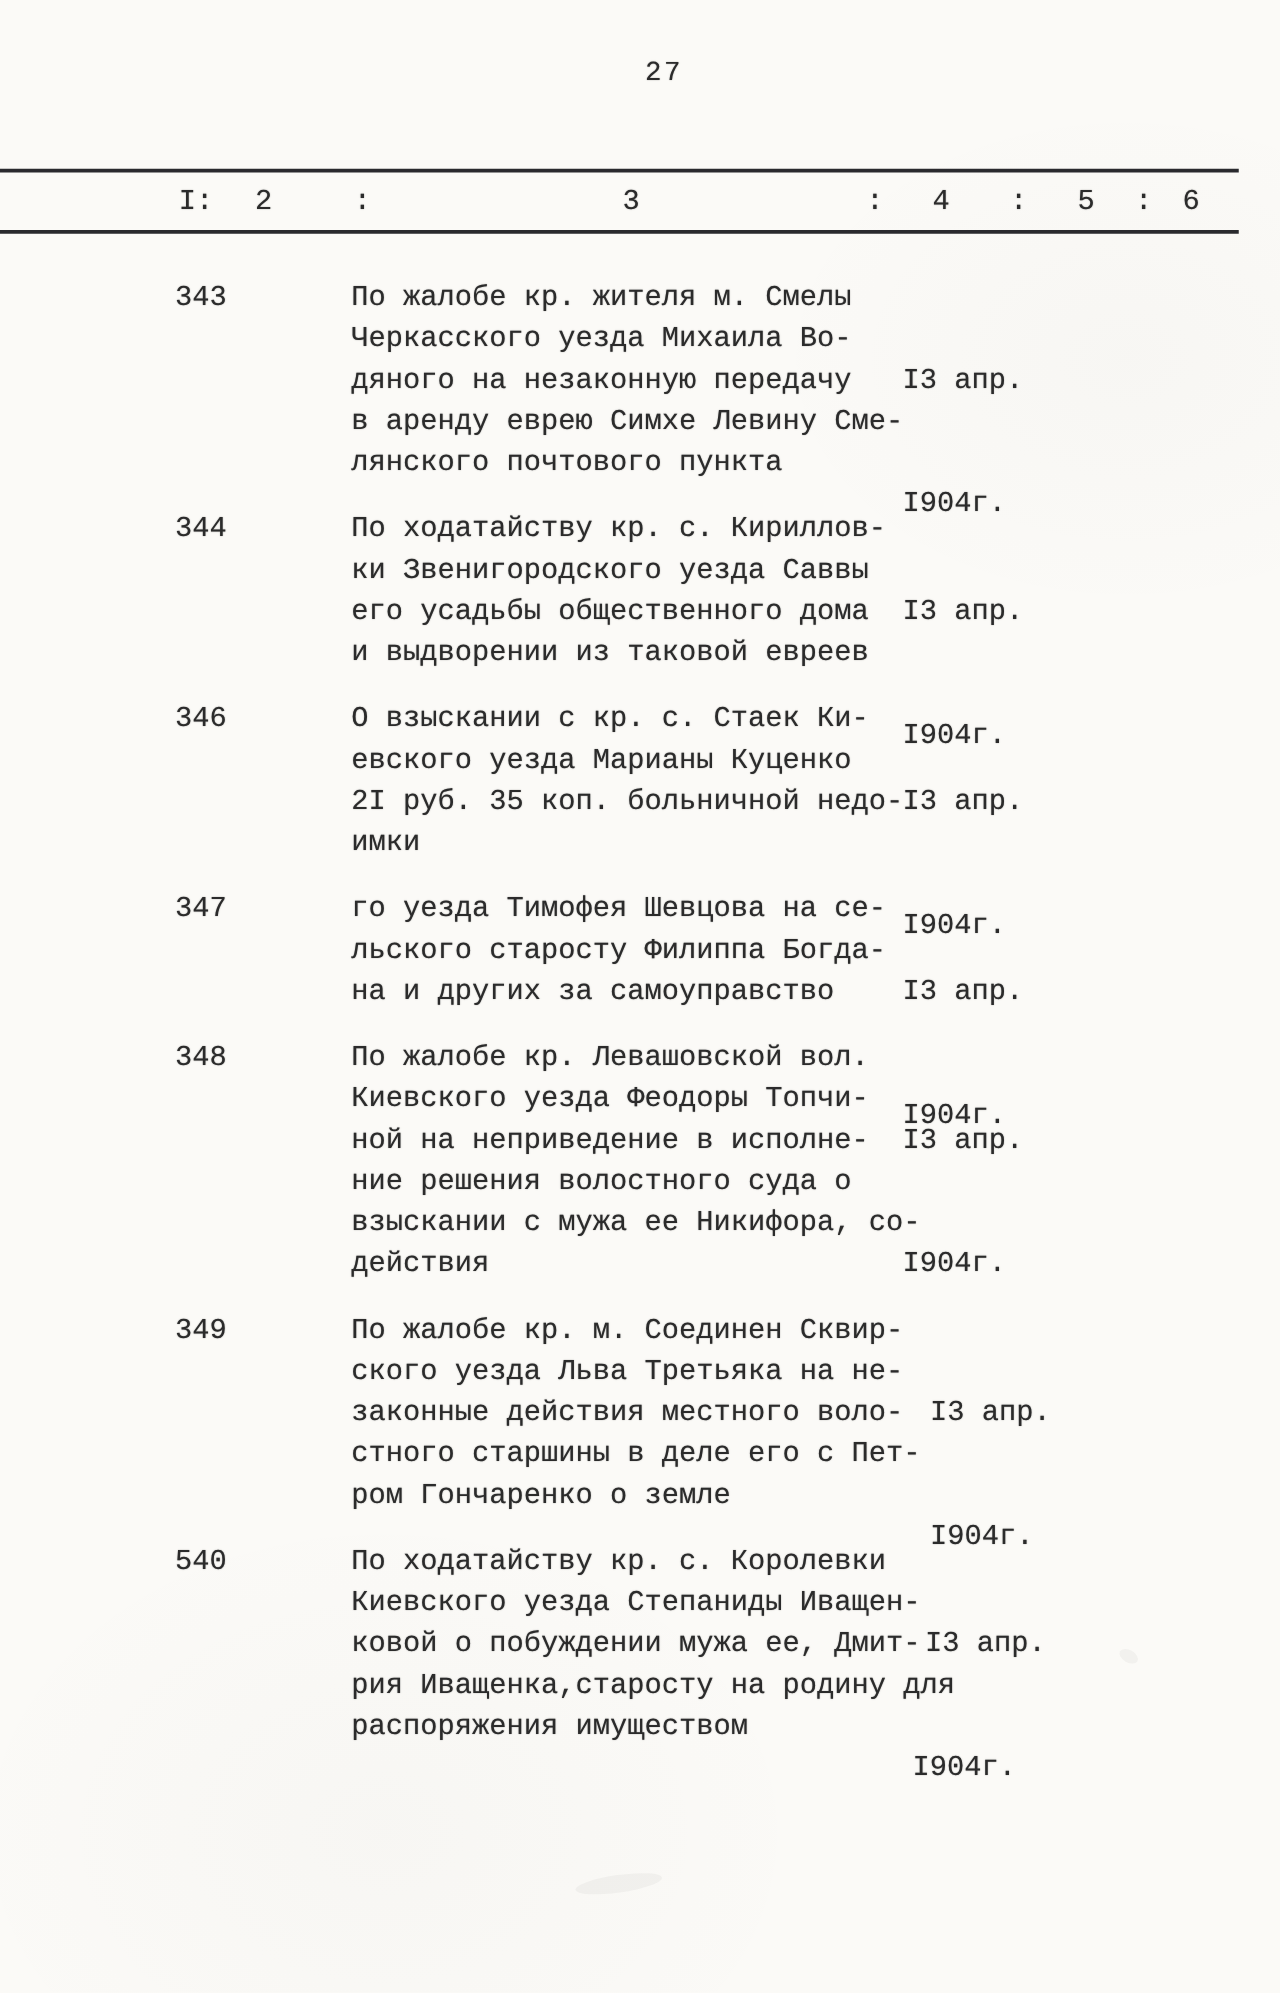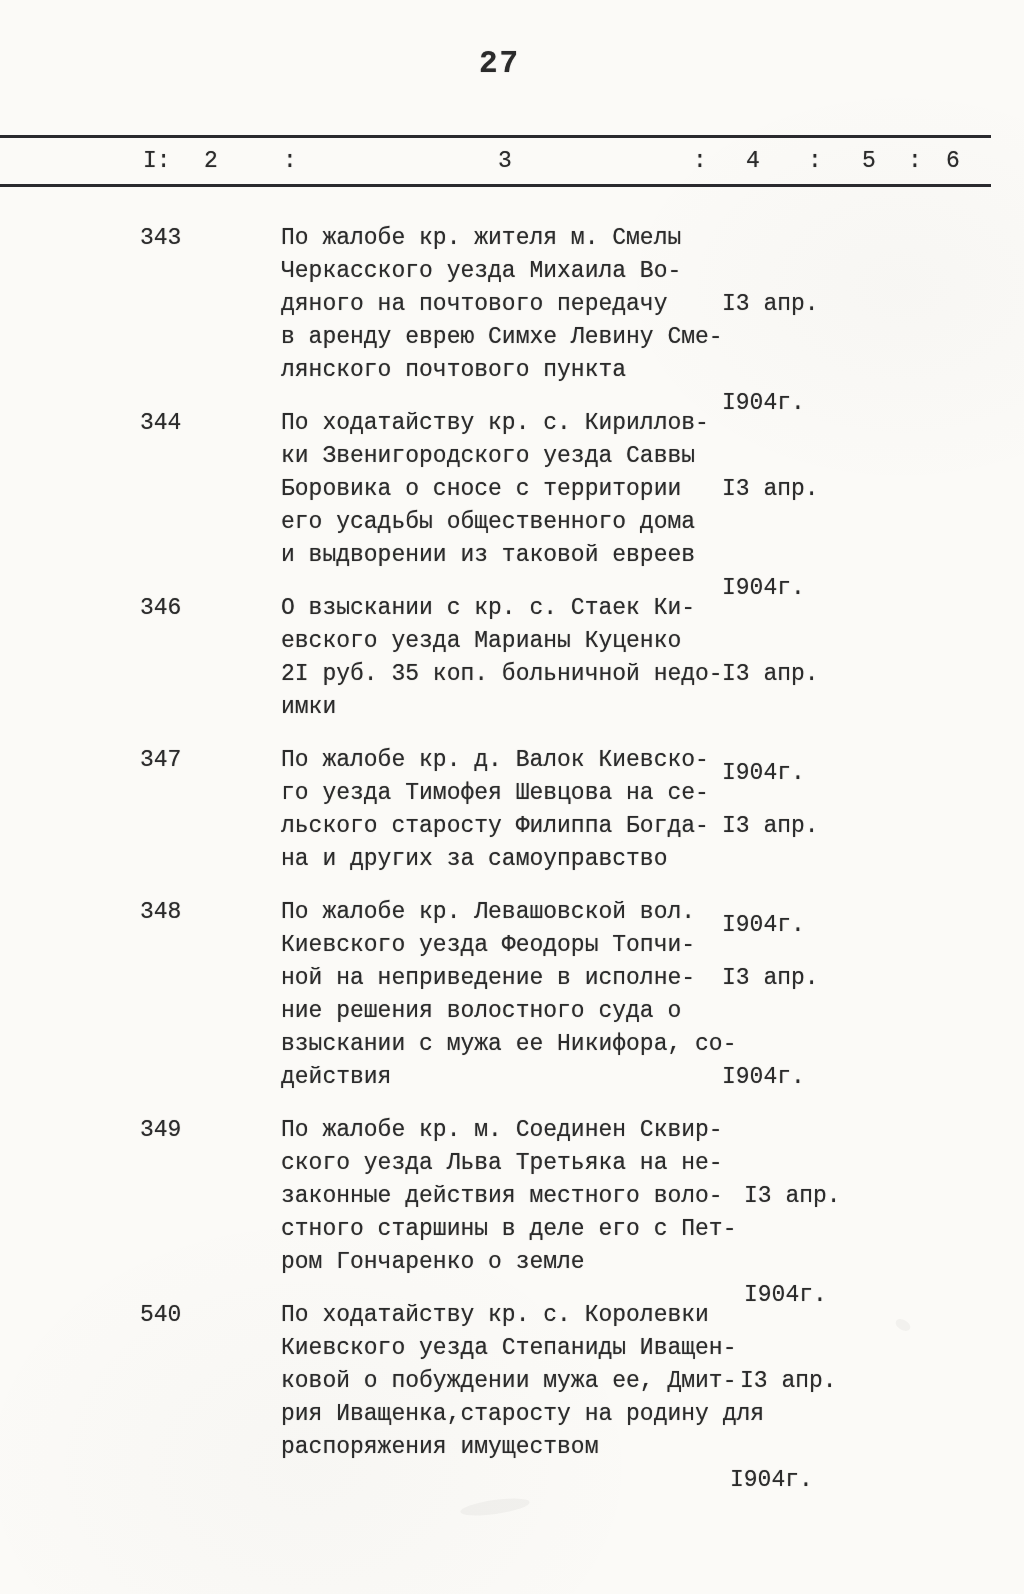--- a/index.html
+++ b/index.html
@@ -9,22 +9,22 @@
       radial-gradient(ellipse 420px 300px at 88% 18%, rgba(60,60,55,0.02), transparent 70%),
       radial-gradient(ellipse 500px 380px at 30% 92%, rgba(60,60,55,0.02), transparent 70%),
       #fbfaf7;
     font-family:"Liberation Mono","DejaVu Sans Mono",monospace;
     color:#2b2b2b;
     position:relative;
     overflow:hidden;
   }
   .ink { text-shadow:0 0 1px rgba(43,43,43,0.55); }
   .pageno {
-    position:absolute; top:46px; left:479px;
-    font-size:31px; letter-spacing:2px;font-weight:bold;
+    position:absolute; top:46px; left:516px;
+    font-size:22px; letter-spacing:2px;
   }
   .thead {
     position:absolute; top:135px; left:0; width:991px; height:46px;
     border-top:3px solid #2a2a2e;
     border-bottom:3px solid #2a2a2e;
   }
   .thead span { position:absolute; top:8px; font-size:23px; line-height:30px; }
   .thead span:nth-child(1)  { left:143px; }
   .thead span:nth-child(2)  { left:204px; }
   .thead span:nth-child(3)  { left:283px; }
@@ -69,36 +69,35 @@
   <span class="ink">6</span>
 </div>
 
 <div class="entries">
 
   <div class="row">
     <div class="num ink">343</div>
     <div class="desc">
       <div class="ln ink">По жалобе кр. жителя м. Смелы</div>
       <div class="ln ink">Черкасского уезда Михаила Во-</div>
-      <div class="ln ink">дяного на почтового передачу</div>
+      <div class="ln ink">дяного на незаконную передачу</div>
       <div class="ln ink">в аренду еврею Симхе Левину Сме-</div>
       <div class="ln ink">лянского почтового пункта</div>
     </div>
     <div class="date">
       <div class="ln ink">I3 апр.</div>
       <div class="ln ink">I904г.</div>
     </div>
   </div>
 
   <div class="row">
     <div class="num ink">344</div>
     <div class="desc">
       <div class="ln ink">По ходатайству кр. с. Кириллов-</div>
       <div class="ln ink">ки Звенигородского уезда Саввы</div>
-      <div class="ln ink">Боровика о сносе с территории</div>
       <div class="ln ink">его усадьбы общественного дома</div>
       <div class="ln ink">и выдворении из таковой евреев</div>
     </div>
     <div class="date">
       <div class="ln ink">I3 апр.</div>
       <div class="ln ink">I904г.</div>
     </div>
   </div>
 
   <div class="row">
@@ -111,21 +110,20 @@
     </div>
     <div class="date">
       <div class="ln ink">I3 апр.</div>
       <div class="ln ink">I904г.</div>
     </div>
   </div>
 
   <div class="row">
     <div class="num ink">347</div>
     <div class="desc">
-      <div class="ln ink">По жалобе кр. д. Валок Киевско-</div>
       <div class="ln ink">го уезда Тимофея Шевцова на се-</div>
       <div class="ln ink">льского старосту Филиппа Богда-</div>
       <div class="ln ink">на и других за самоуправство</div>
     </div>
     <div class="date">
       <div class="ln ink">I3 апр.</div>
       <div class="ln ink">I904г.</div>
     </div>
   </div>
 

